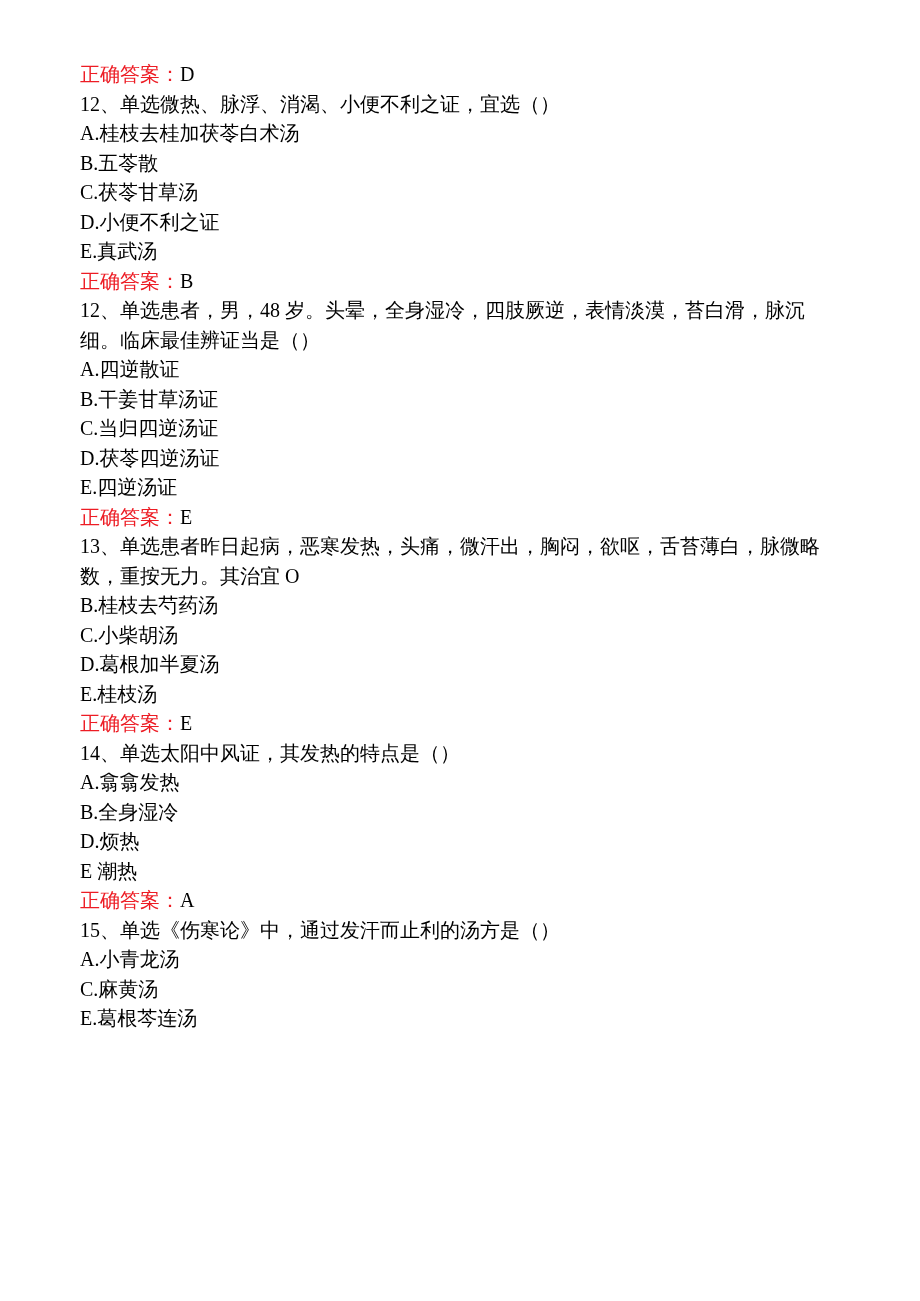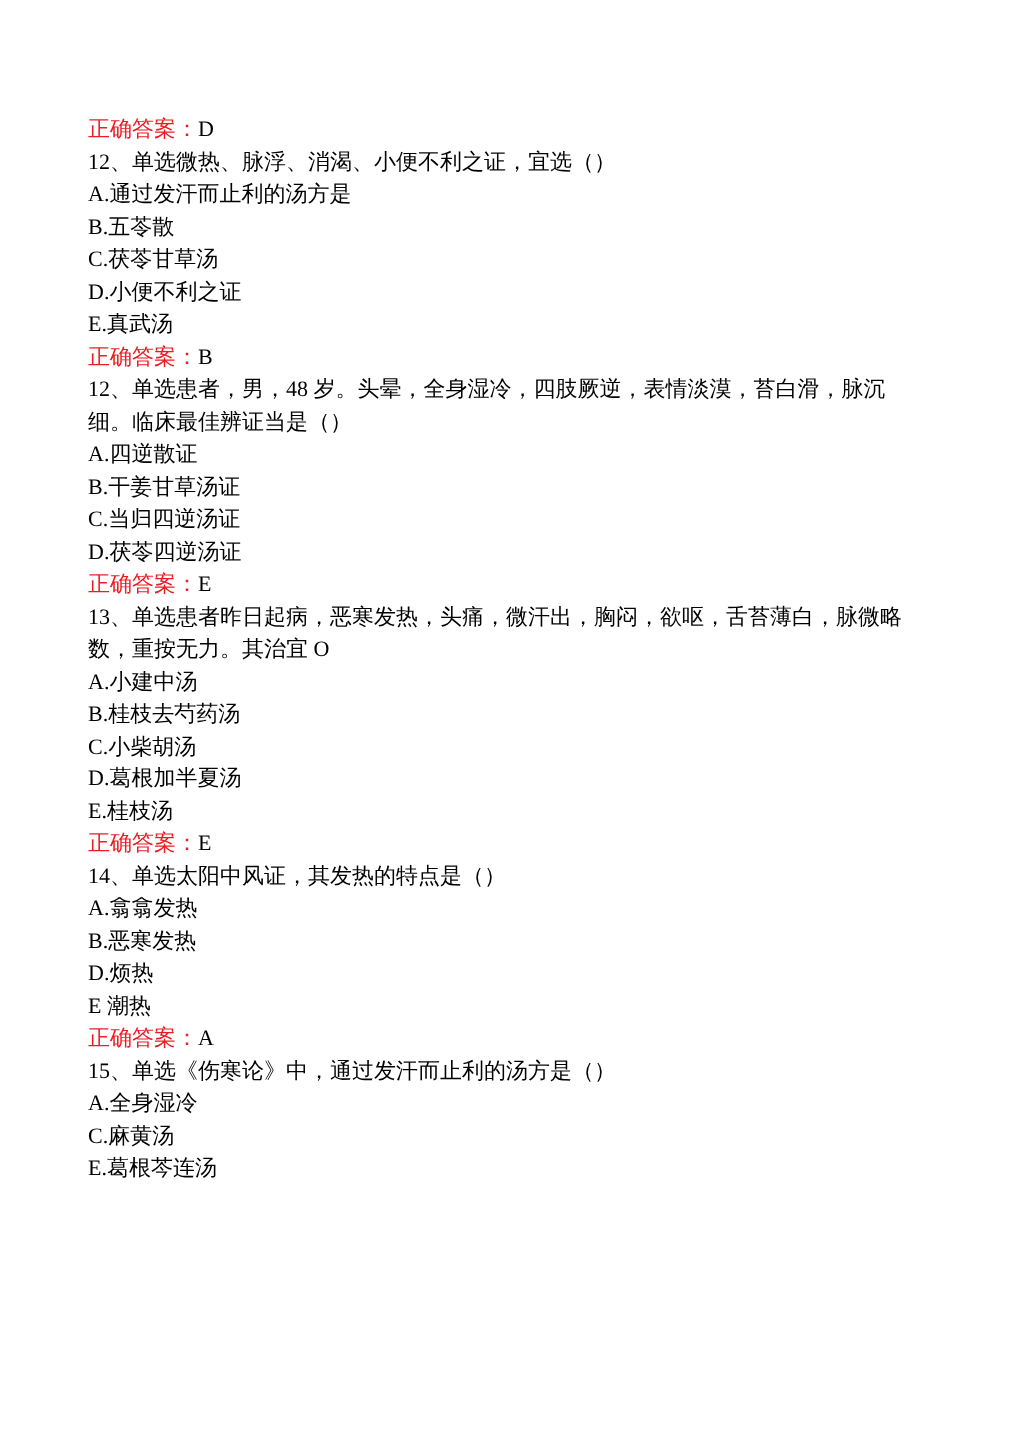--- a/index.html
+++ b/index.html
@@ -2,68 +2,68 @@
 <html><head>
 <meta charset="utf-8">
 <style>
   html, body {
     margin: 0;
     padding: 0;
     background: #ffffff;
     width: 920px;
   }
   .page {
-    padding: 104px 80px 60px 80px;
+    padding: 60px 80px 60px 80px;
     font-family: "SimSun", "宋体", serif;
     font-size: 20px;
     line-height: 29.5px;
     color: #000000;
   }
   .answer-label {
     color: #ed1c24;
   }
   .line {
     white-space: pre-wrap;
   }
 </style>
 </head>
 <body>
 
 <div class="page">
 
   <div class="line"><span class="answer-label">正确答案：</span><span>D</span></div>
 
   <div class="line">12、单选微热、脉浮、消渴、小便不利之证，宜选（）</div>
-  <div class="line">A.通过发汗而止利的汤方是</div>
+  <div class="line">A.桂枝去桂加茯苓白术汤</div>
   <div class="line">B.五苓散</div>
   <div class="line">C.茯苓甘草汤</div>
   <div class="line">D.小便不利之证</div>
   <div class="line">E.真武汤</div>
   <div class="line"><span class="answer-label">正确答案：</span><span>B</span></div>
 
   <div class="line">12、单选患者，男，48 岁。头晕，全身湿冷，四肢厥逆，表情淡漠，苔白滑，脉沉细。临床最佳辨证当是（）</div>
   <div class="line">A.四逆散证</div>
   <div class="line">B.干姜甘草汤证</div>
   <div class="line">C.当归四逆汤证</div>
   <div class="line">D.茯苓四逆汤证</div>
+  <div class="line">E.四逆汤证</div>
   <div class="line"><span class="answer-label">正确答案：</span><span>E</span></div>
 
   <div class="line">13、单选患者昨日起病，恶寒发热，头痛，微汗出，胸闷，欲呕，舌苔薄白，脉微略数，重按无力。其治宜 O</div>
-  <div class="line">A.小建中汤</div>
   <div class="line">B.桂枝去芍药汤</div>
   <div class="line">C.小柴胡汤</div>
   <div class="line">D.葛根加半夏汤</div>
   <div class="line">E.桂枝汤</div>
   <div class="line"><span class="answer-label">正确答案：</span><span>E</span></div>
 
   <div class="line">14、单选太阳中风证，其发热的特点是（）</div>
   <div class="line">A.翕翕发热</div>
-  <div class="line">B.恶寒发热</div>
+  <div class="line">B.全身湿冷</div>
   <div class="line">D.烦热</div>
   <div class="line">E 潮热</div>
   <div class="line"><span class="answer-label">正确答案：</span><span>A</span></div>
 
   <div class="line">15、单选《伤寒论》中，通过发汗而止利的汤方是（）</div>
-  <div class="line">A.全身湿冷</div>
+  <div class="line">A.小青龙汤</div>
   <div class="line">C.麻黄汤</div>
   <div class="line">E.葛根芩连汤</div>
 
 </div>
 
 </body></html>

